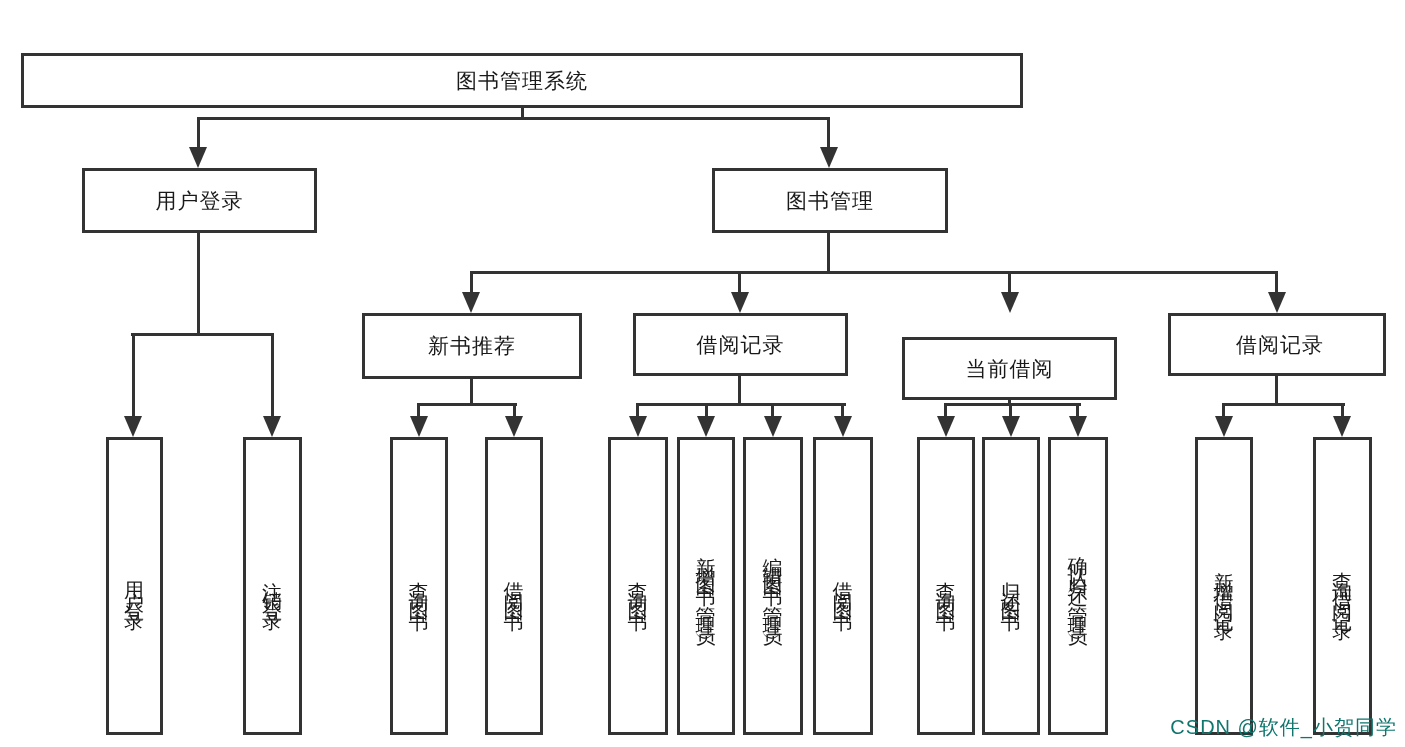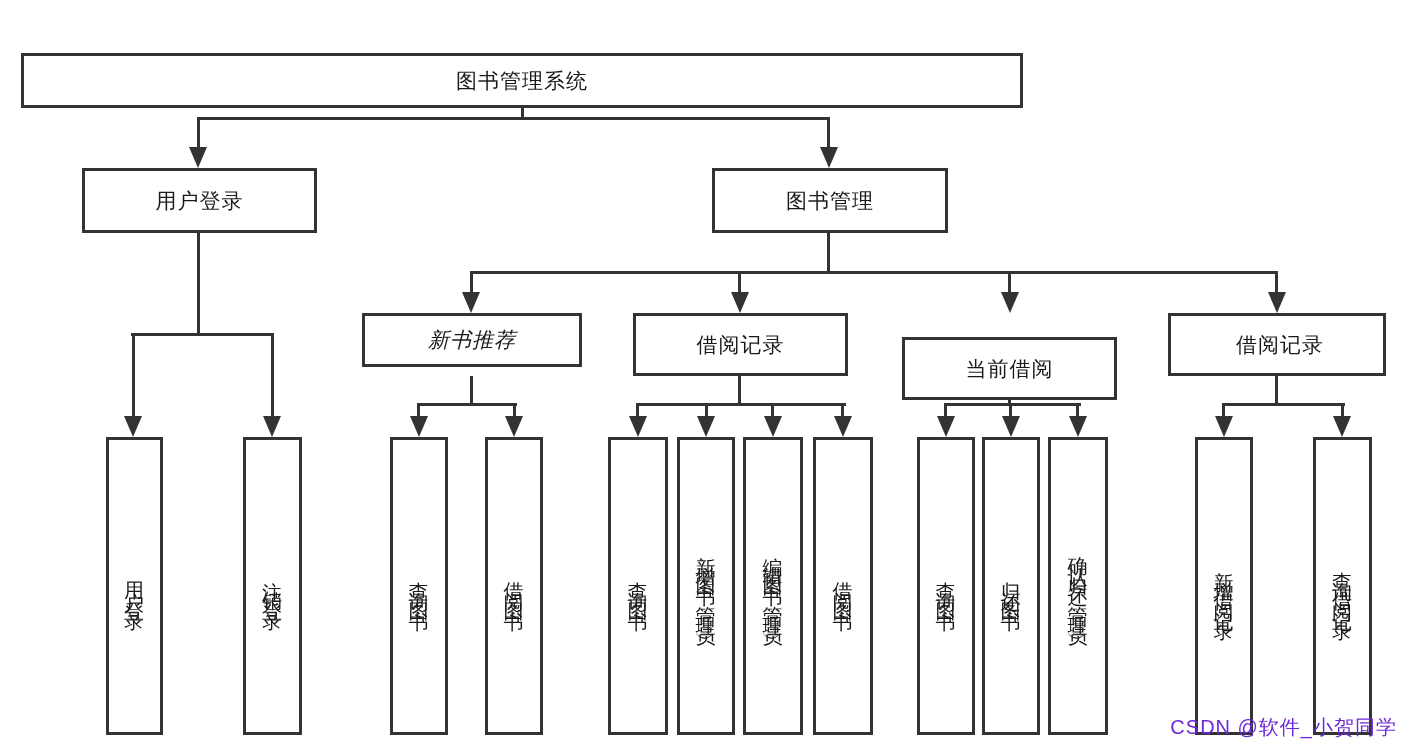--- a/index.html
+++ b/index.html
@@ -57,21 +57,21 @@
     border-left: 9px solid transparent;
     border-right: 9px solid transparent;
     border-top: 21px solid #333333;
     z-index: 1;
   }
   .watermark {
     position: absolute;
     right: 8px;
     top: 714px;
     font-size: 20px;
-    color: #6d28d9;
+    color: #0f766e;
     letter-spacing: 1px;
     z-index: 5;
   }
 </style>
 </head>
 <body>
 
 <div id="canvas">
 
   <div class="hbox" style="left:21px; top:13px; width:1002px; height:55px;margin-top:40px;">
@@ -79,21 +79,21 @@
   </div>
 
   <div class="hbox" style="left:82px; top:168px; width:235px; height:65px;">
     <span>用户登录</span>
   </div>
 
   <div class="hbox" style="left:712px; top:168px; width:236px; height:65px;">
     <span>图书管理</span>
   </div>
 
-  <div class="hbox" style="left:362px; top:313px; width:220px; height:54px;font-style:italic;">
+  <div class="hbox" style="left:362px; top:313px; width:220px; height:66px;">
     <span>新书推荐</span>
   </div>
 
   <div class="hbox" style="left:633px; top:313px; width:215px; height:63px;">
     <span>借阅记录</span>
   </div>
 
   <div class="hbox" style="left:902px; top:313px; width:215px; height:63px;margin-top:24px;">
     <span>当前借阅</span>
   </div>

